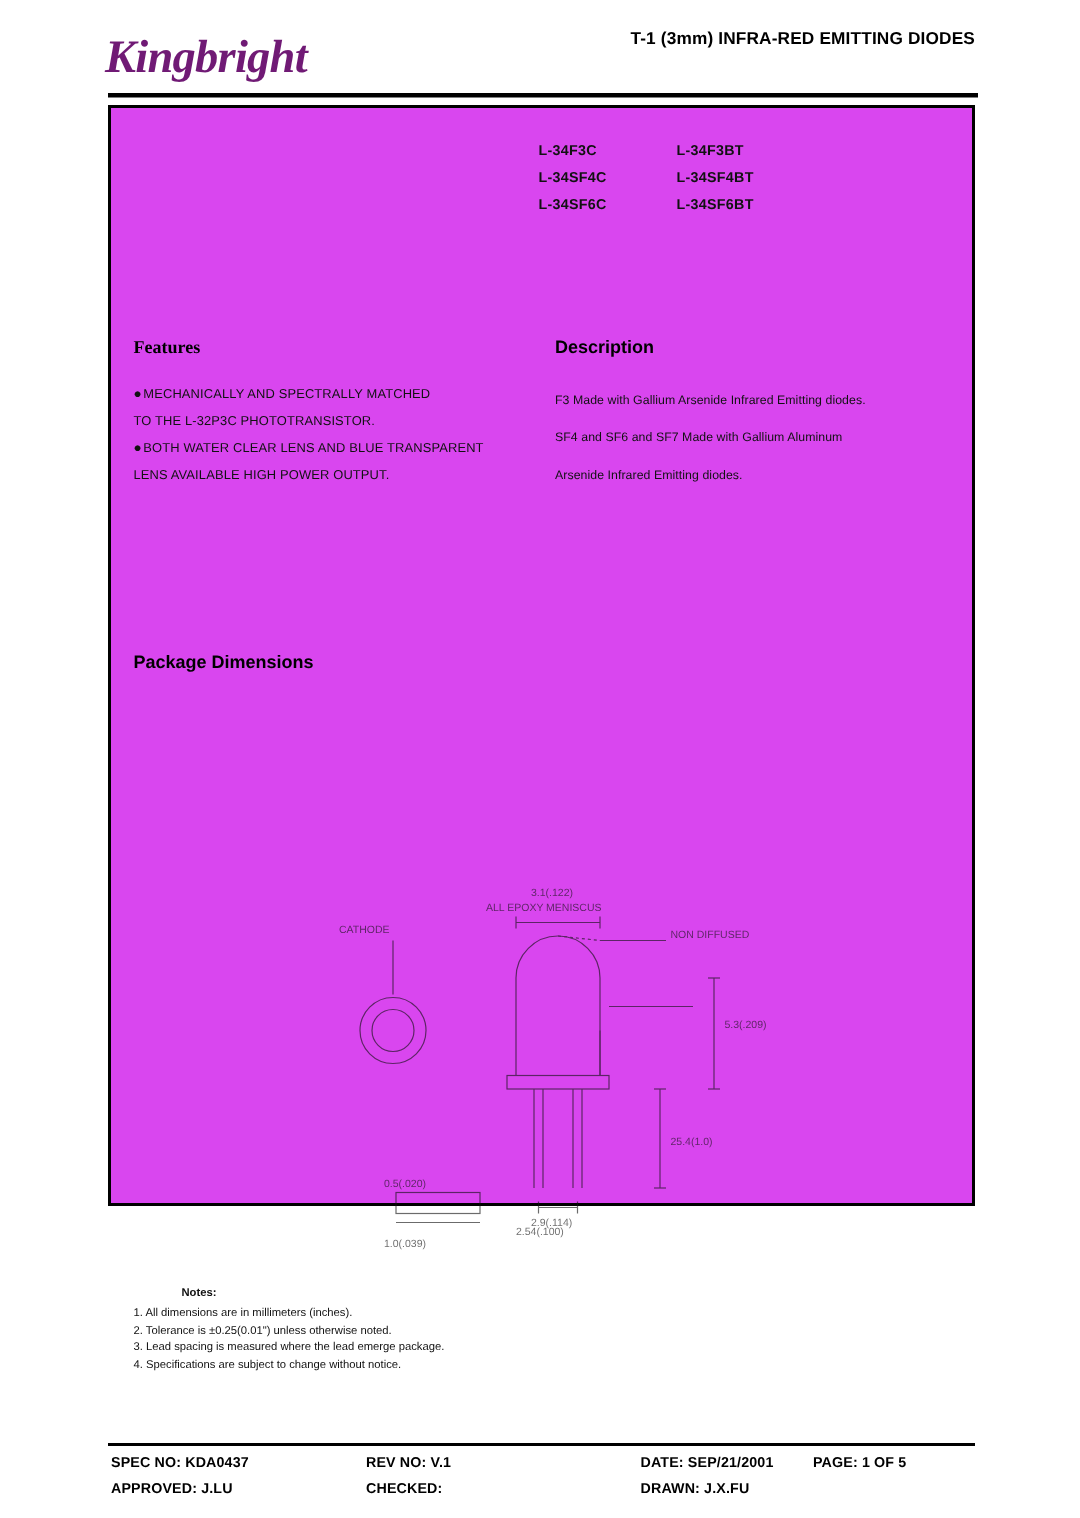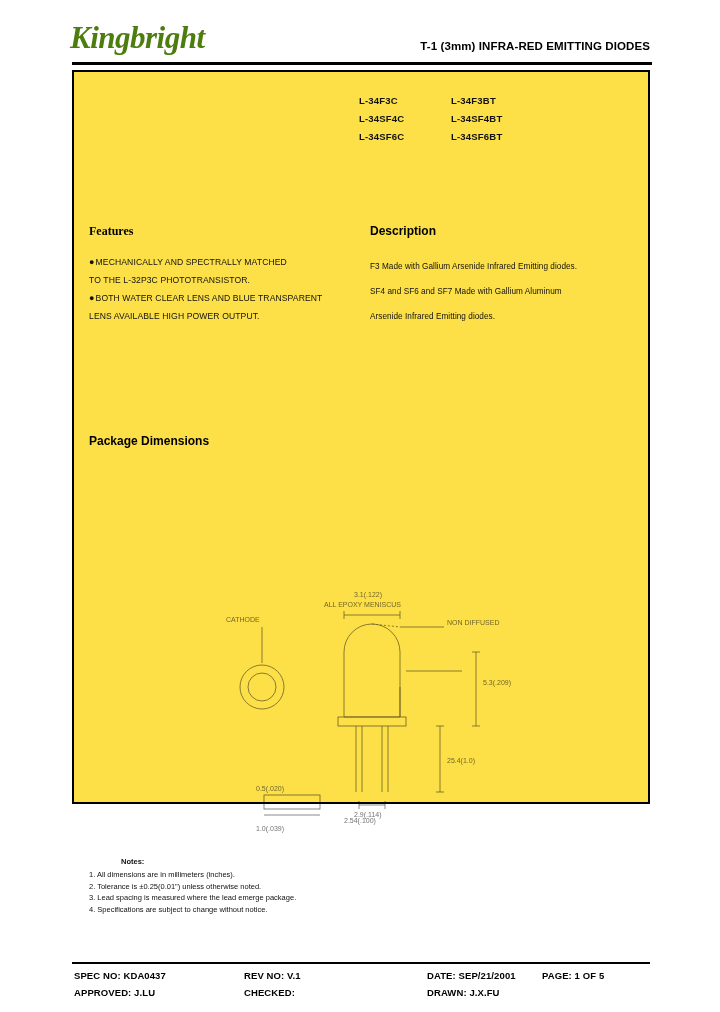--- a/index.html
+++ b/index.html
@@ -33,51 +33,51 @@
   }
   .brand {
     position: absolute;
     left: 0;
     top: 0;
     font-family: "Liberation Serif", serif;
     font-weight: bold;
     font-style: italic;
     font-size: 31px;
     letter-spacing: -0.5px;
-    color: #4d7c0f;
+    color: #701a75;
     white-space: nowrap;
   }
   .brand-underline {
     position: absolute;
     left: 2px;
     top: 42px;
     width: 580px;
     height: 3px;
     background: #000;
   }
   .header-title {
     position: absolute;
     right: 0;
-    top: 20px;
+    top: 0;
     font-size: 11.5px;
     font-weight: bold;
     letter-spacing: 0.1px;
     white-space: nowrap;
   }
 
   
   .main-box {
     position: absolute;
     left: 72px;
     top: 70px;
     width: 578px;
     height: 734px;
     border: 2px solid #000;
     box-sizing: border-box;
-    background: #fde047;
+    background: #d946ef;
   }
 
   
   .part-numbers {
     position: absolute;
     left: 285px;
     top: 20px;
     width: 230px;
   }
   .pn-row {

